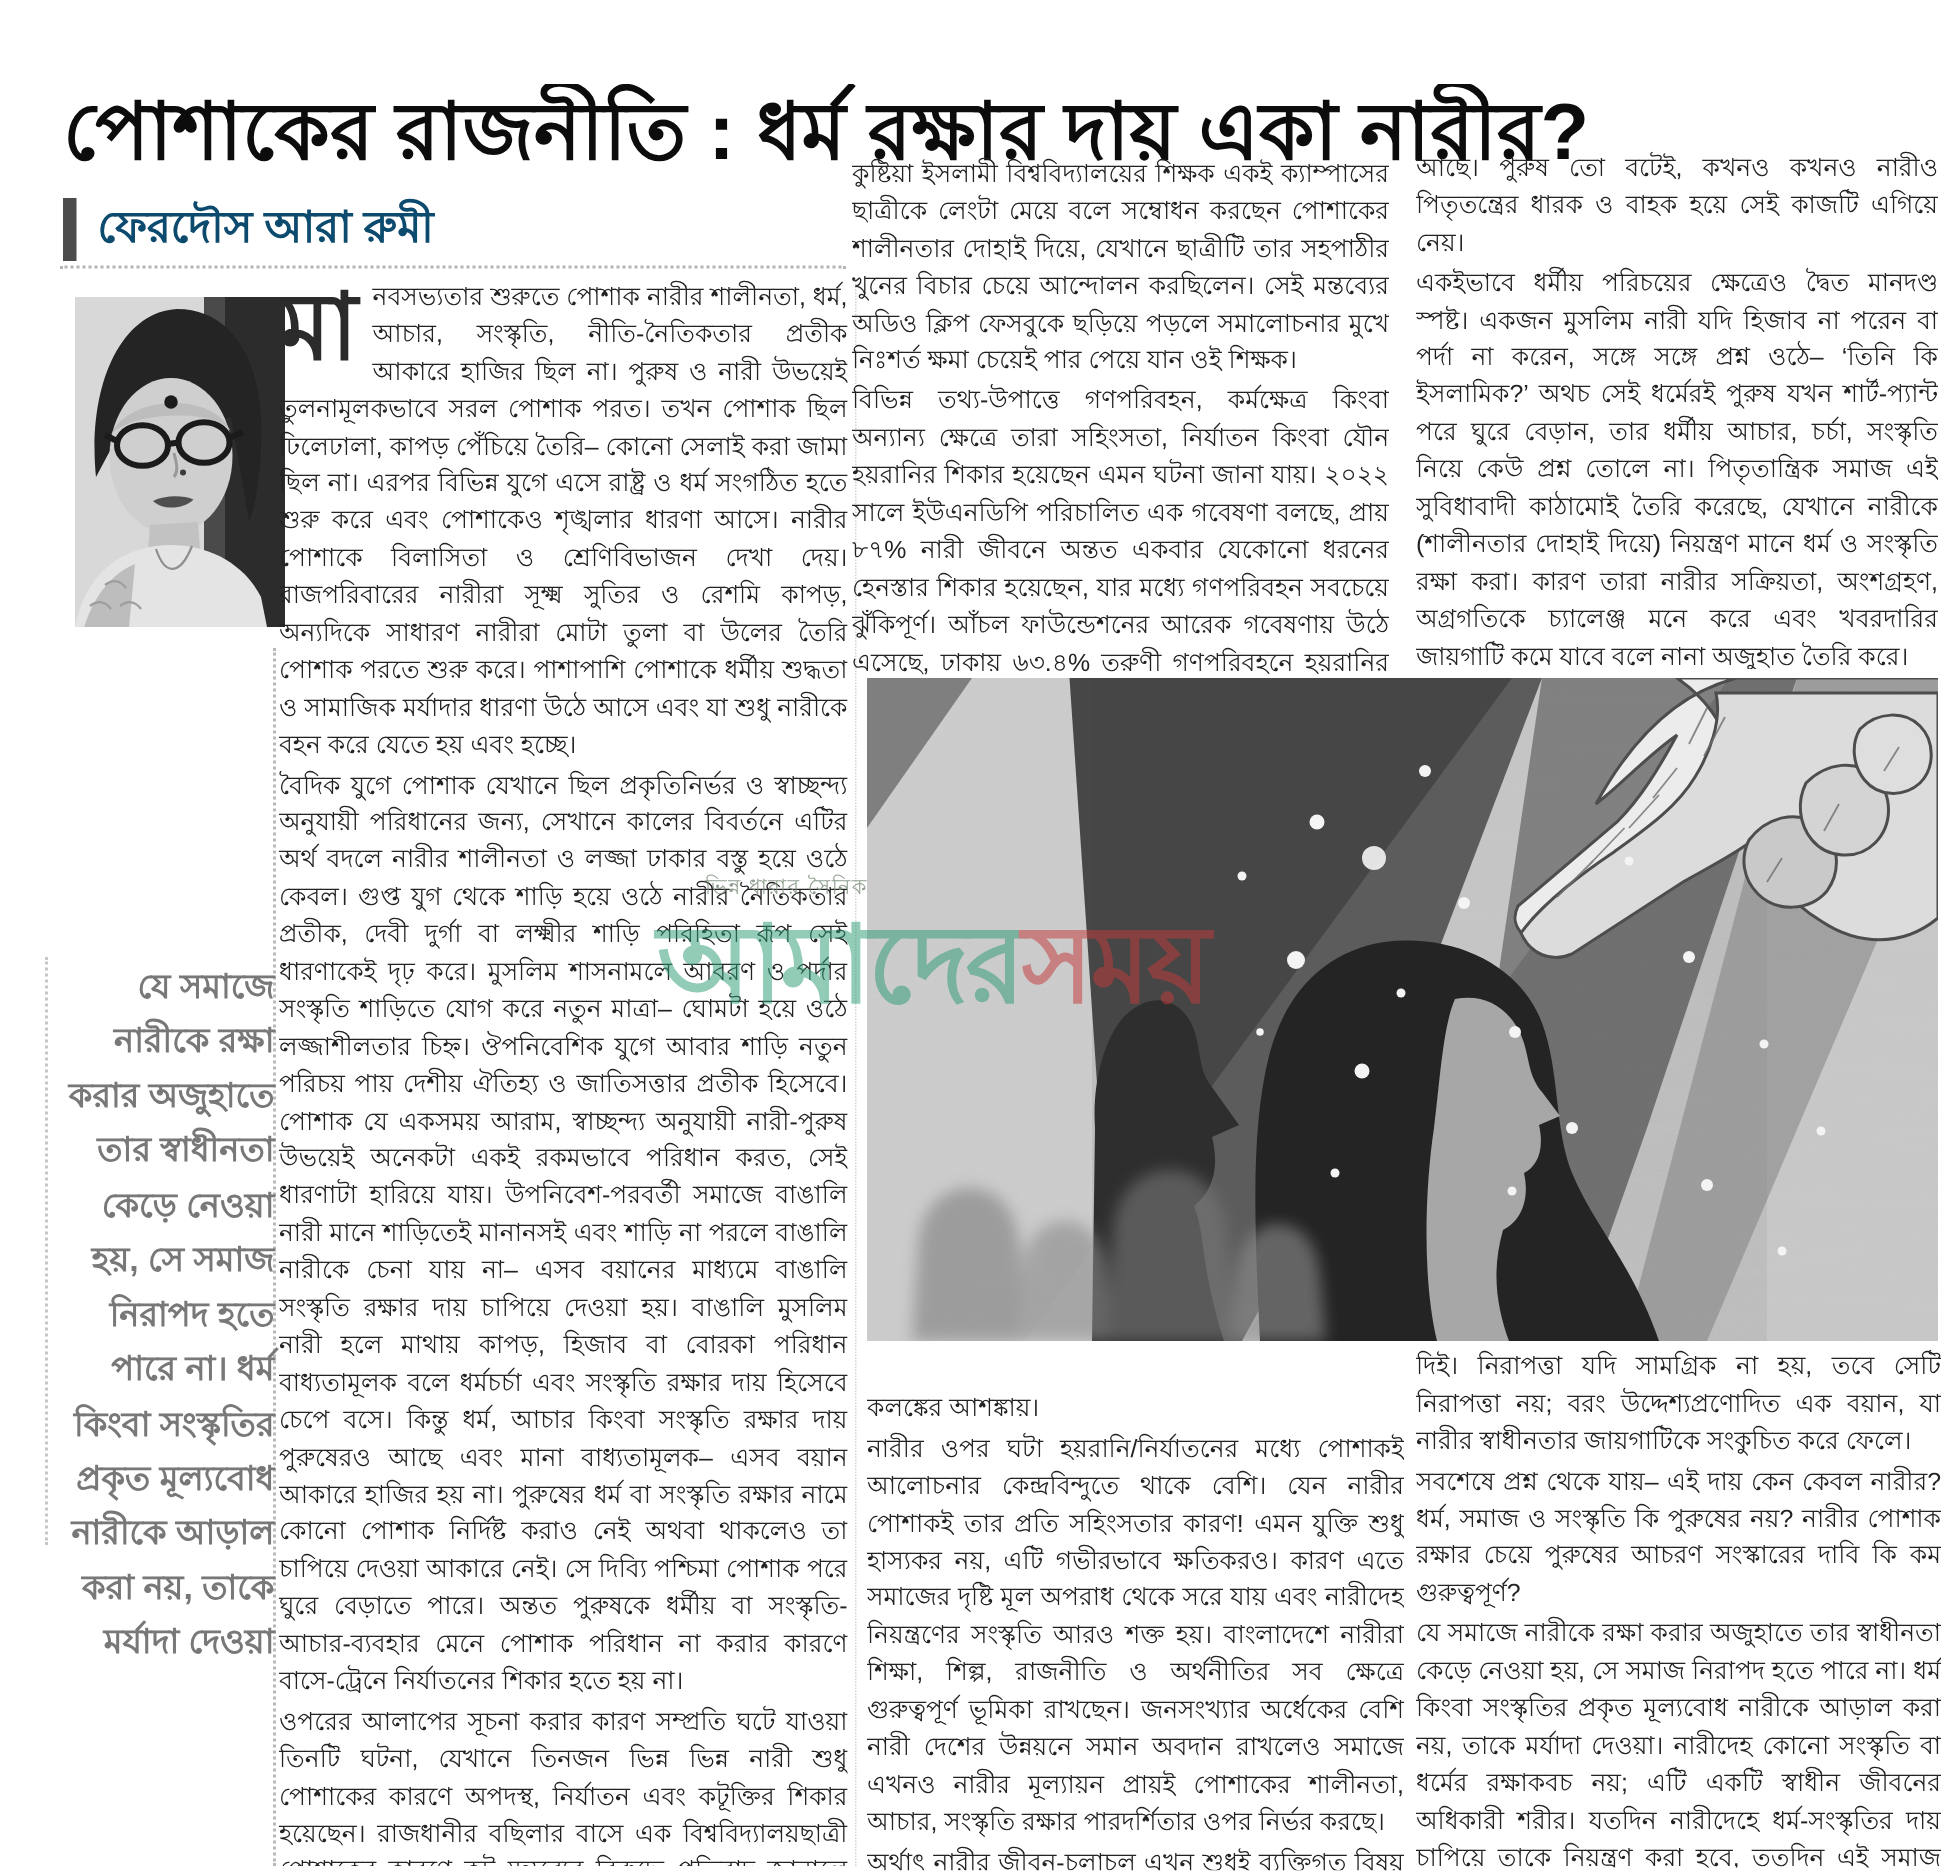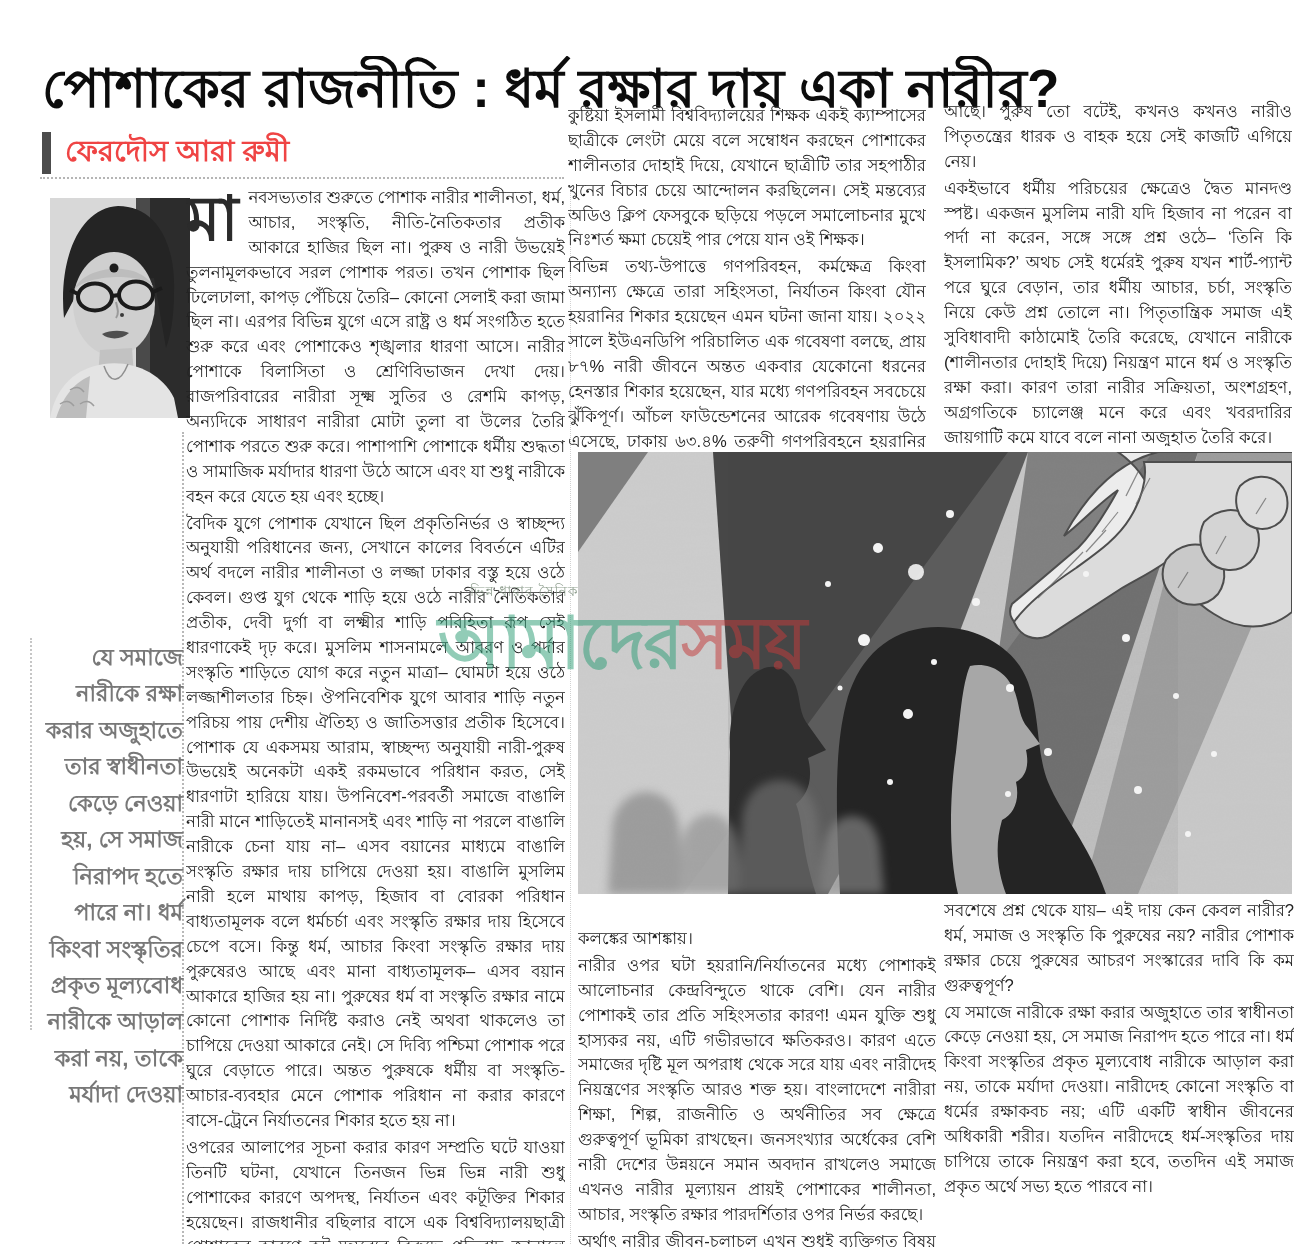--- a/index.html
+++ b/index.html
@@ -7,21 +7,21 @@
     position:relative;width:1298px;height:1247px;background:#ffffff;
     font-family:"Liberation Sans", sans-serif;color:#1a1a1a;overflow:hidden;
   }
   .headline{
     position:absolute;left:42px;top:20px;width:1240px;height:100px;
     font-size:53px;font-weight:700;color:#0c0c0c;letter-spacing:0;line-height:1.25;
     overflow:hidden;white-space:nowrap;
   }
   .byline{position:absolute;left:42px;top:128px;display:flex;align-items:center;gap:14px;}
   .byline-bar{width:9px;height:42px;background:#4c4c4c;}
-  .byline-name{font-size:29px;font-weight:600;color:#ef4444;}
+  .byline-name{font-size:29px;font-weight:600;color:#0c4a6e;}
   .rule-h{position:absolute;left:40px;top:177px;width:524px;border-top:2px dotted #b5b5b5;}
   .rule-v-margin{position:absolute;left:182px;top:432px;height:812px;border-left:2px dotted #b8b8b8;}
   .rule-v-quote{position:absolute;left:30px;top:638px;height:392px;border-left:2px dotted #c6c6c6;}
   .rule-v-col{position:absolute;left:570px;top:186px;height:1058px;border-left:1px dotted #d2d2d2;}
   .photo{position:absolute;left:50px;top:198px;width:140px;height:220px;overflow:hidden;background:#ddd;}
   .col{
     position:absolute;text-align:justify;font-size:16.6px;line-height:1.5;color:#222;
     overflow:hidden;
   }
   .col p{margin:0 0 2px 0;}
@@ -218,18 +218,19 @@
     <span class="wm-green">আমাদের</span><span class="wm-red">সময়</span>
   </div>
 
   <div id="col2bot" class="col">
     <p>কলঙ্কের আশঙ্কায়।</p>
     <p>নারীর ওপর ঘটা হয়রানি/নির্যাতনের মধ্যে পোশাকই আলোচনার কেন্দ্রবিন্দুতে থাকে বেশি। যেন নারীর পোশাকই তার প্রতি সহিংসতার কারণ! এমন যুক্তি শুধু হাস্যকর নয়, এটি গভীরভাবে ক্ষতিকরও। কারণ এতে সমাজের দৃষ্টি মূল অপরাধ থেকে সরে যায় এবং নারীদেহ নিয়ন্ত্রণের সংস্কৃতি আরও শক্ত হয়। বাংলাদেশে নারীরা শিক্ষা, শিল্প, রাজনীতি ও অর্থনীতির সব ক্ষেত্রে গুরুত্বপূর্ণ ভূমিকা রাখছেন। জনসংখ্যার অর্ধেকের বেশি নারী দেশের উন্নয়নে সমান অবদান রাখলেও সমাজে এখনও নারীর মূল্যায়ন প্রায়ই পোশাকের শালীনতা, আচার, সংস্কৃতি রক্ষার পারদর্শিতার ওপর নির্ভর করছে।</p>
     <p>অর্থাৎ নারীর জীবন-চলাচল এখন শুধুই ব্যক্তিগত বিষয় নয়; এটি সামাজিক ও রাজনৈতিক পরিস্থিতির অংশ। পোশাক নিয়ে হেনস্তার ঘটনার পেছনে সেই নিয়ন্ত্রণমূলক কাঠামো কাজ করছে বলে তাকে শুনতে হয়– এই পোশাকের কারণে পরিবেশ নষ্ট হচ্ছে। কিন্তু একটি ঘটনাও পুরুষের ক্ষেত্রে ঘটে না বা নেই, কারণ পিতৃতন্ত্রের হাতে নিয়ন্ত্রণমূলক ব্যবস্থা বহাল</p>
   </div>
 
   <div id="col3bot" class="col">
+    <p>দিই। নিরাপত্তা যদি সামগ্রিক না হয়, তবে সেটি নিরাপত্তা নয়; বরং উদ্দেশ্যপ্রণোদিত এক বয়ান, যা নারীর স্বাধীনতার জায়গাটিকে সংকুচিত করে ফেলে।</p>
     <p>সবশেষে প্রশ্ন থেকে যায়– এই দায় কেন কেবল নারীর? ধর্ম, সমাজ ও সংস্কৃতি কি পুরুষের নয়? নারীর পোশাক রক্ষার চেয়ে পুরুষের আচরণ সংস্কারের দাবি কি কম গুরুত্বপূর্ণ?</p>
     <p>যে সমাজে নারীকে রক্ষা করার অজুহাতে তার স্বাধীনতা কেড়ে নেওয়া হয়, সে সমাজ নিরাপদ হতে পারে না। ধর্ম কিংবা সংস্কৃতির প্রকৃত মূল্যবোধ নারীকে আড়াল করা নয়, তাকে মর্যাদা দেওয়া। নারীদেহ কোনো সংস্কৃতি বা ধর্মের রক্ষাকবচ নয়; এটি একটি স্বাধীন জীবনের অধিকারী শরীর। যতদিন নারীদেহে ধর্ম-সংস্কৃতির দায় চাপিয়ে তাকে নিয়ন্ত্রণ করা হবে, ততদিন এই সমাজ প্রকৃত অর্থে সভ্য হতে পারবে না।</p>
 
   </div>
 
 </div>
 
 </body></html>

